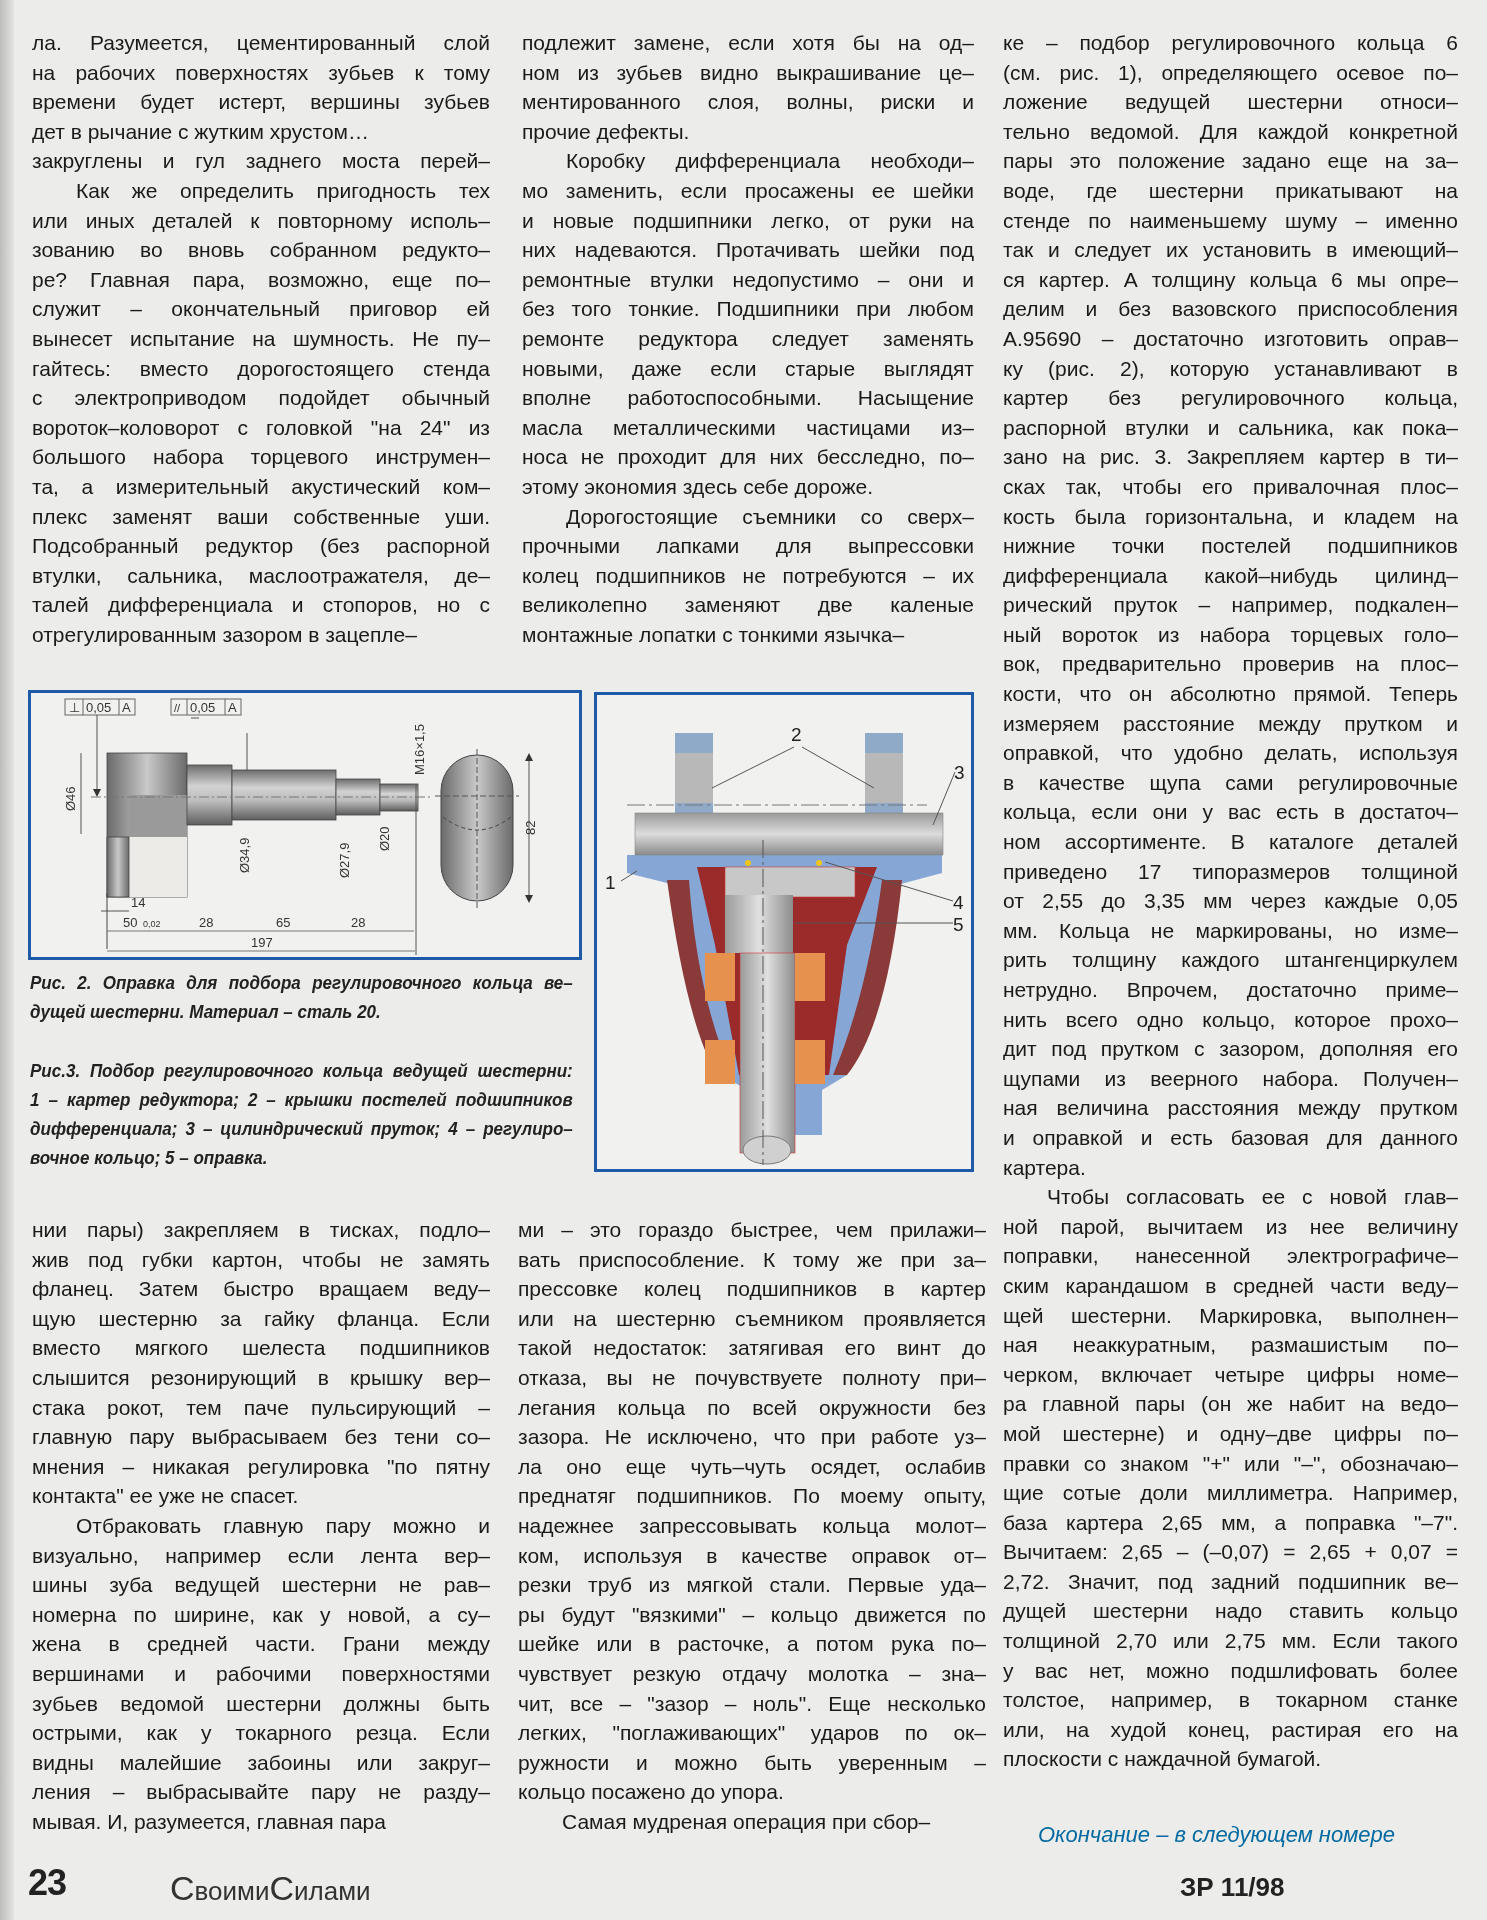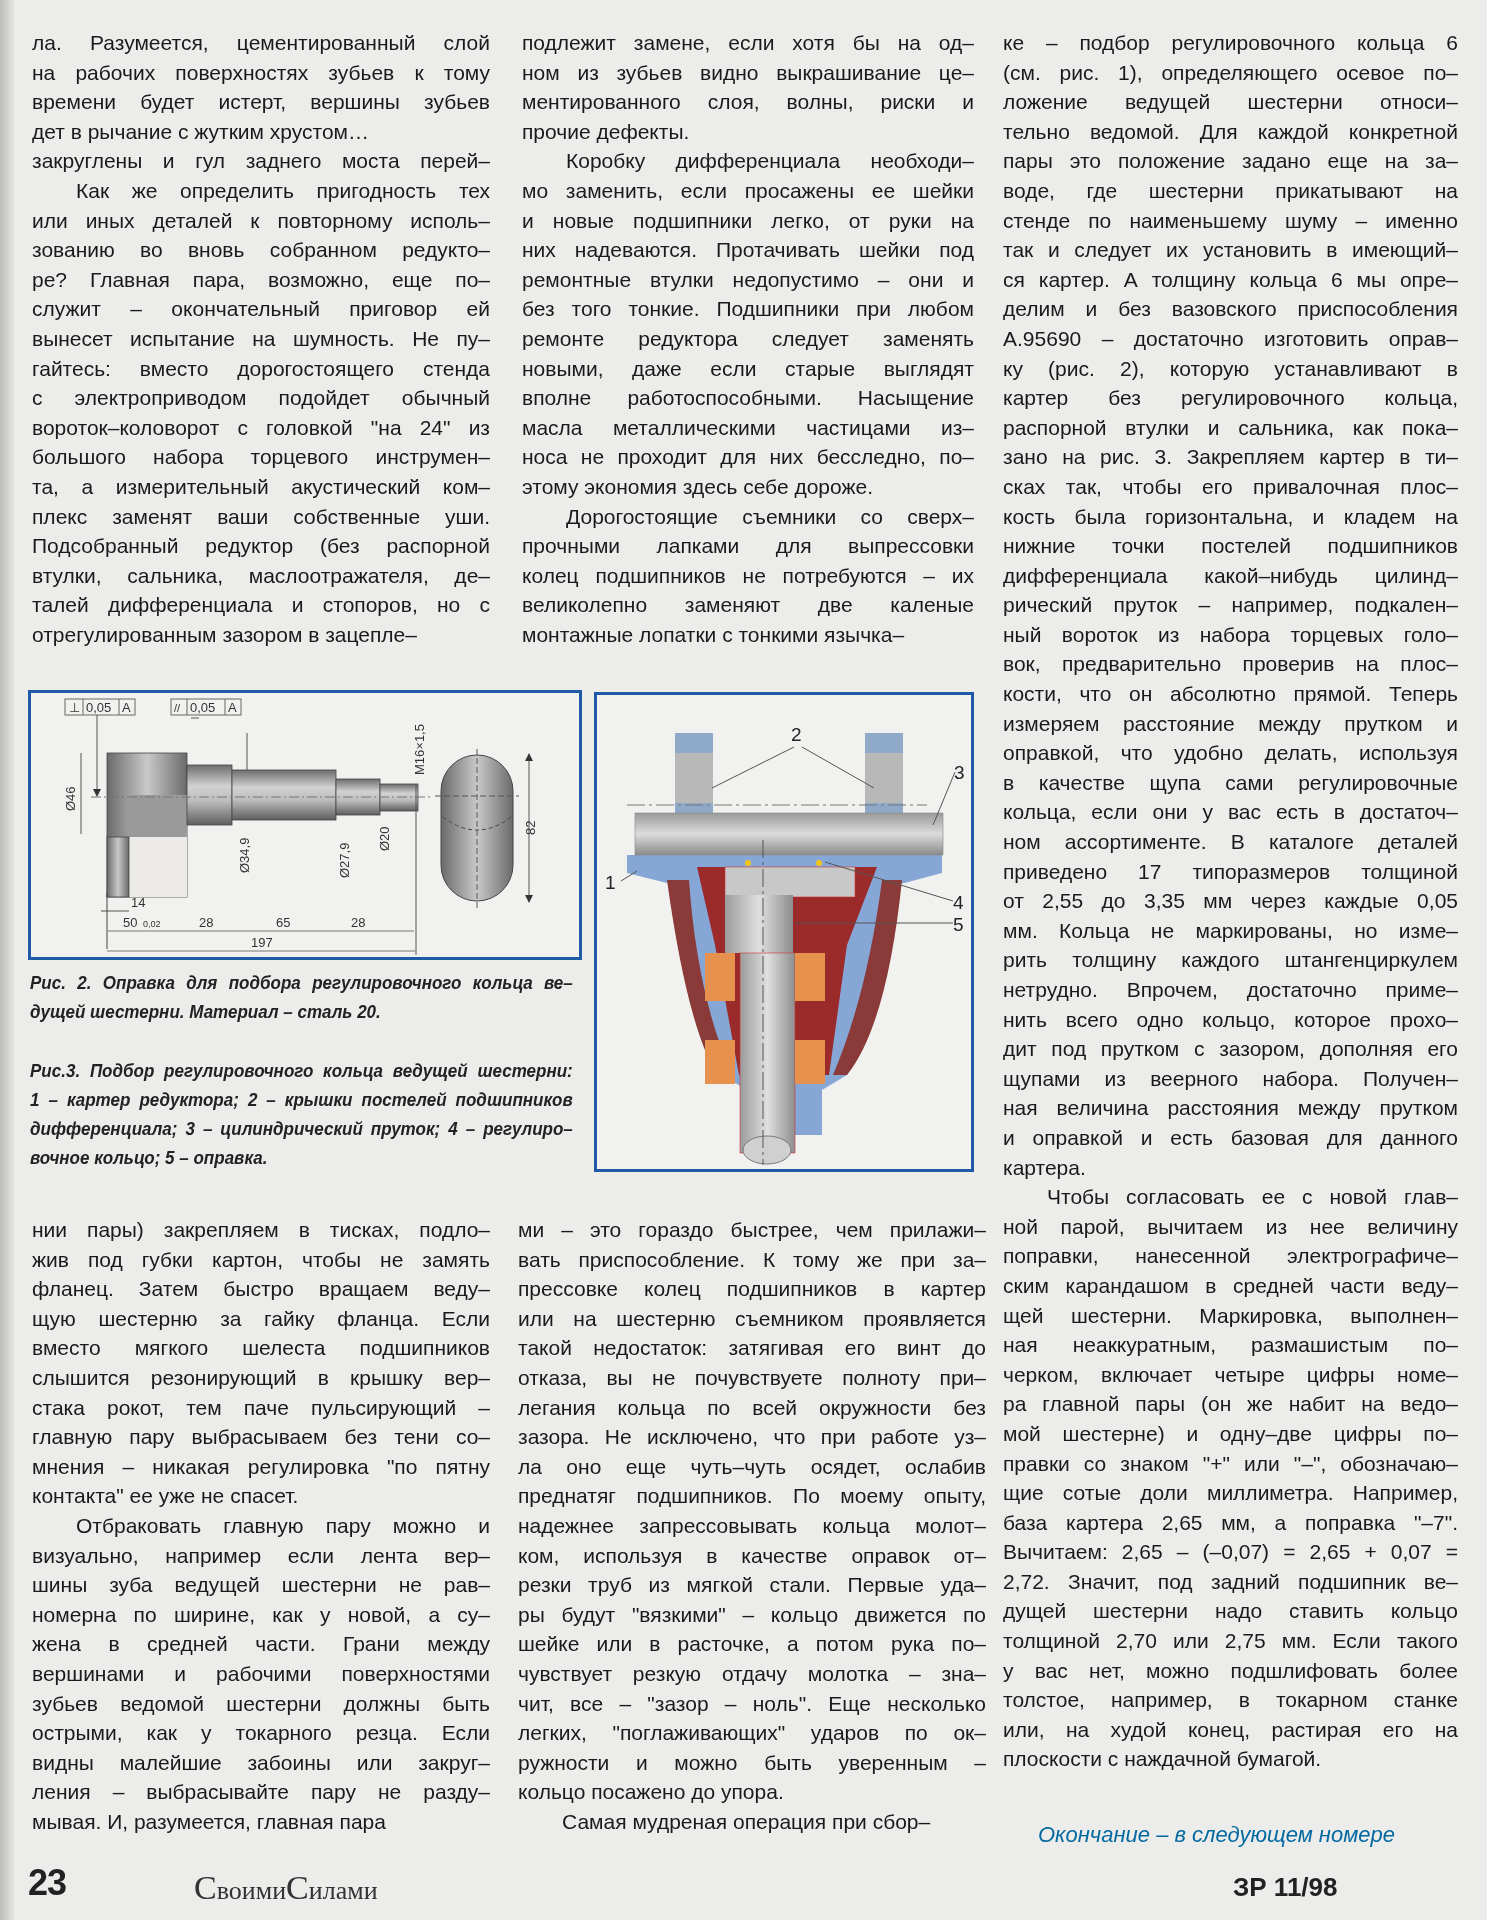--- a/index.html
+++ b/index.html
@@ -25,23 +25,23 @@
   #fig3 { left: 594px; top: 692px; width: 374px; height: 474px; }
   .caption { position: absolute; font-style: italic; font-weight: bold; font-size: 18.5px; line-height: 29px;
     font-family: "Liberation Sans", sans-serif; color: #222; transform: scaleX(0.92); transform-origin: left top; }
   #cap2 { left: 30px; top: 968px; width: 590px; }
   #cap3 { left: 30px; top: 1056px; width: 590px; }
   #cap3 .l { display:block; text-align: justify; text-align-last: justify; white-space: nowrap; }
   #cap3 .l.last { text-align-last: left; }
   #cap2 .l { display:block; text-align: justify; text-align-last: justify; white-space: nowrap; }
   #cap2 .l.last { text-align-last: left; }
   .pagenum { position: absolute; left: 28px; top: 1862px; font-size: 36px; font-weight: bold; color: #222; letter-spacing: -1px; }
-  .logo { position: absolute; left: 170px; top: 1869px; font-family: Liberation Serif, serif; font-size: 26px; color: #333; margin-left: 24px; }
+  .logo { position: absolute; left: 170px; top: 1869px; font-family: Liberation Sans, sans-serif; font-size: 26px; color: #333; }
   .logo .cap { font-size: 34px; }
-  .issue { position: absolute; left: 1233px; top: 1872px; font-size: 26px; font-weight: bold; color: #222; }
+  .issue { position: absolute; left: 1180px; top: 1872px; font-size: 26px; font-weight: bold; color: #222; }
   .continued { position: absolute; left: 1030px; top: 1822px; font-style: italic; font-size: 22px; color: #0369a1; margin-left: 8px; }
   svg text { font-family: "Liberation Sans", sans-serif; }
 </style>
 </head>
 <body>
 
 <div class="spine"></div>
 
 <div class="col" id="c1a">
     <div>

